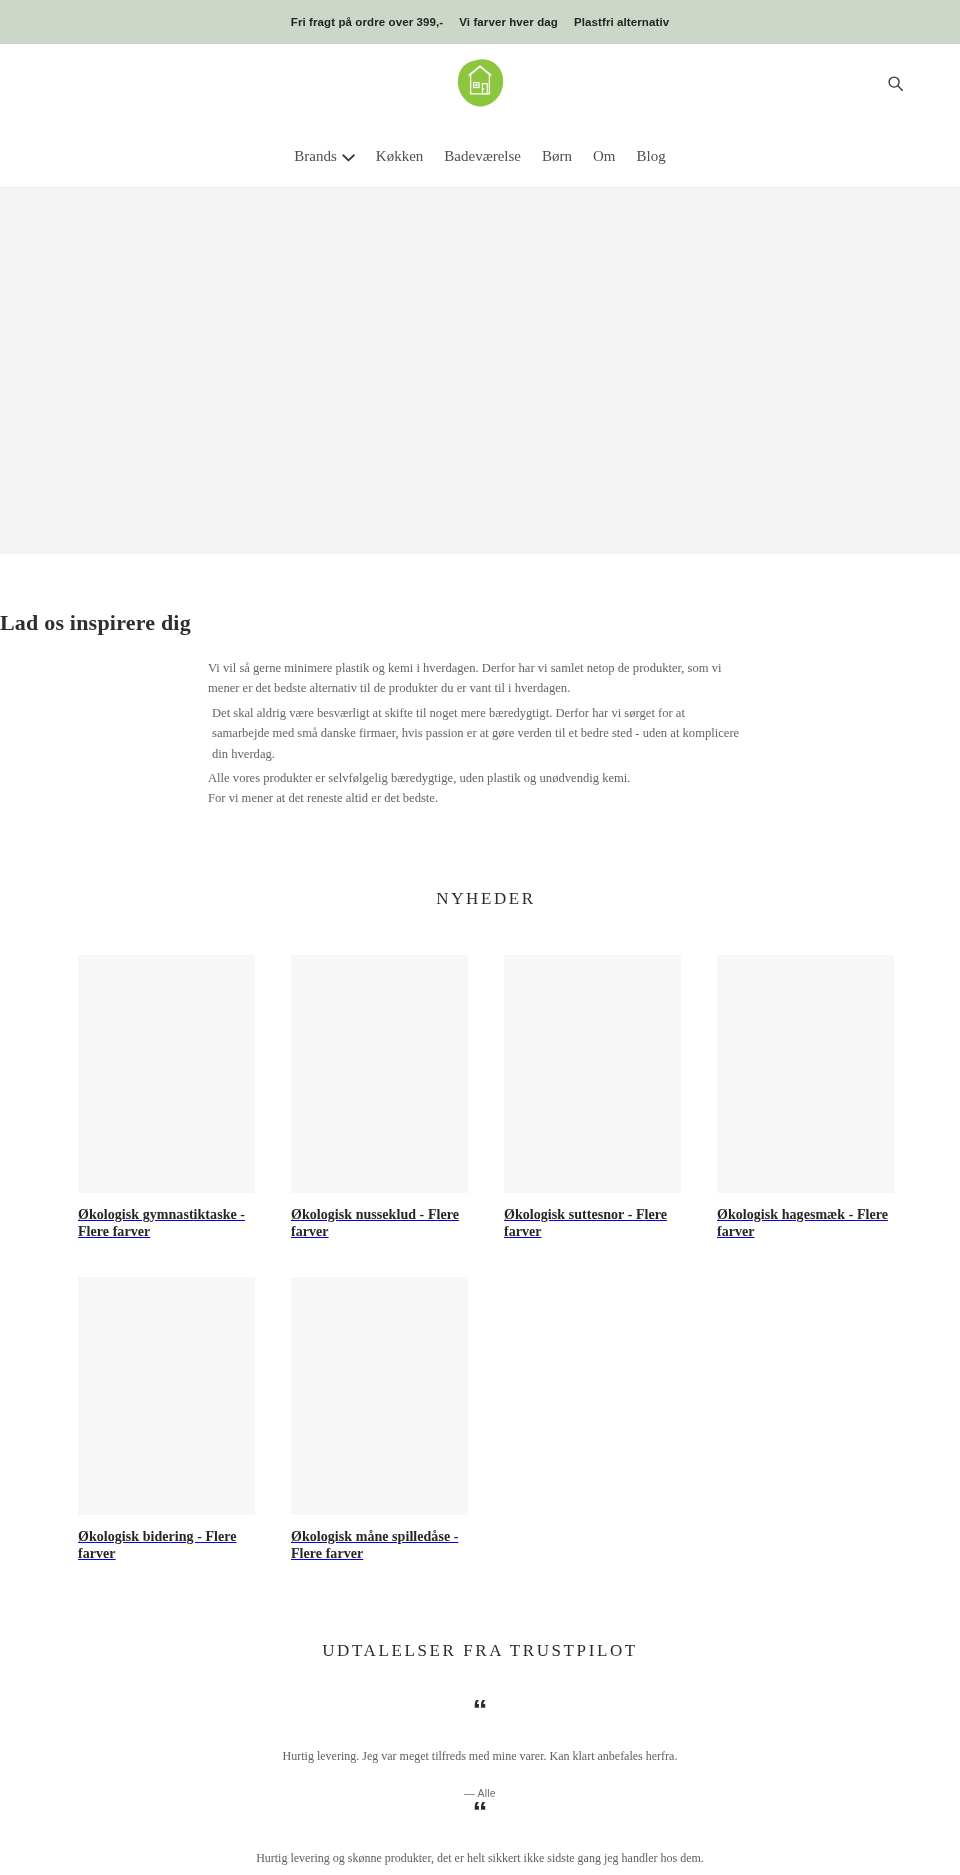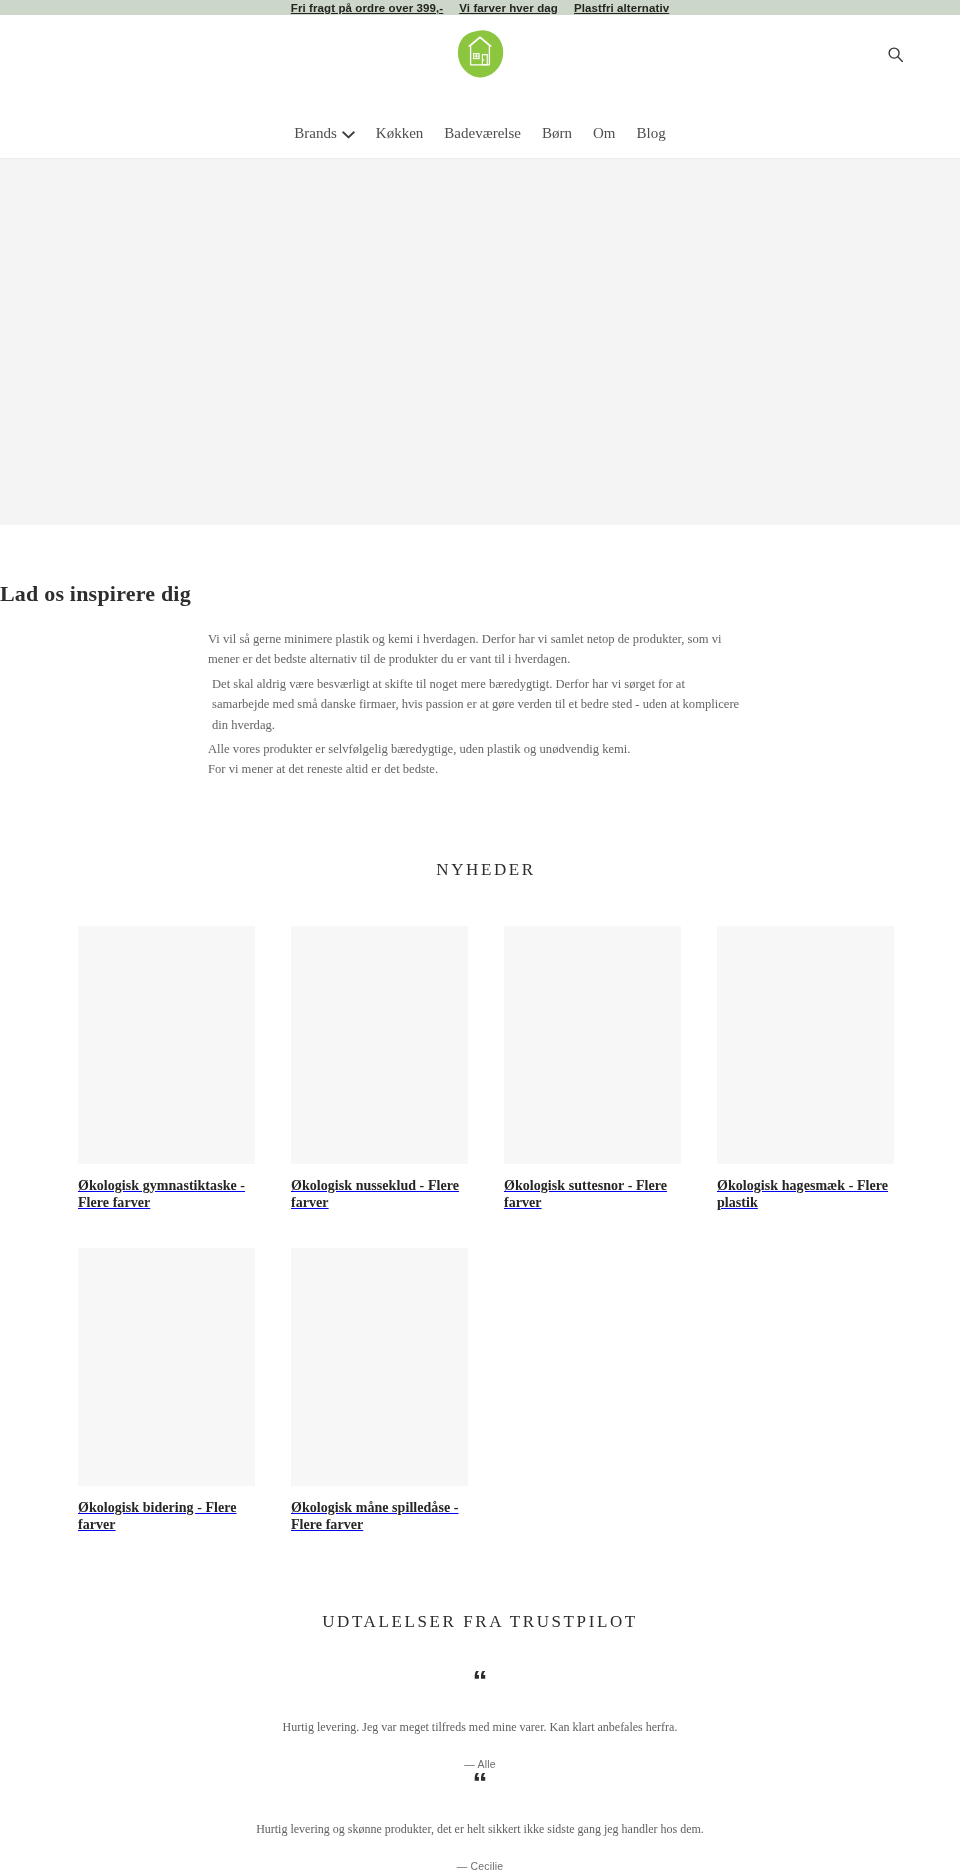--- a/index.html
+++ b/index.html
@@ -11,31 +11,30 @@
     background: #ffffff;
     font-family: "Liberation Serif", "DejaVu Serif", serif;
     color: #3a3a3a;
     -webkit-font-smoothing: antialiased;
   }
   body { width: 960px; min-height: 1875px; overflow-x: hidden; }
 
   
   .announcement-bar {
     background: #ccd6c9;
-    height: 15px;
+    height: 44px;
     display: flex;
     align-items: center;
     justify-content: center;
     gap: 16px;
     font-family: "Liberation Sans", "DejaVu Sans", sans-serif;
     font-size: 11.5px;
     font-weight: 700;
     color: #23251f;
     letter-spacing: 0.1px;
-    text-decoration: underline;
   }
   .announcement-item { white-space: nowrap; }
 
   
   .site-header {
     position: relative;
     background: #ffffff;
     height: 144px;
     border-bottom: 1px solid #ececec;
   }
@@ -62,21 +61,21 @@
     justify-content: center;
     background: none;
     border: 0;
     cursor: pointer;
     padding: 0;
   }
   .main-nav {
     position: absolute;
     left: 0;
     right: 0;
-    top: 110px;
+    top: 104px;
     display: flex;
     align-items: center;
     justify-content: center;
     gap: 21px;
   }
   .nav-item {
     font-family: "Liberation Serif", "DejaVu Serif", serif;
     font-size: 15px;
     color: #4e4e4e;
     text-decoration: none;
@@ -249,21 +248,21 @@
     <a class="product-card" href="#">
       <span class="product-thumb"></span>
       <p class="product-title">Økologisk nusseklud - Flere farver</p>
     </a>
     <a class="product-card" href="#">
       <span class="product-thumb"></span>
       <p class="product-title">Økologisk suttesnor - Flere farver</p>
     </a>
     <a class="product-card" href="#">
       <span class="product-thumb"></span>
-      <p class="product-title">Økologisk hagesmæk - Flere plastik</p>
+      <p class="product-title">Økologisk hagesmæk - Flere farver</p>
     </a>
     <a class="product-card" href="#">
       <span class="product-thumb"></span>
       <p class="product-title">Økologisk bidering - Flere farver</p>
     </a>
     <a class="product-card" href="#">
       <span class="product-thumb"></span>
       <p class="product-title">Økologisk måne spilledåse - Flere farver</p>
     </a>
   </div>

